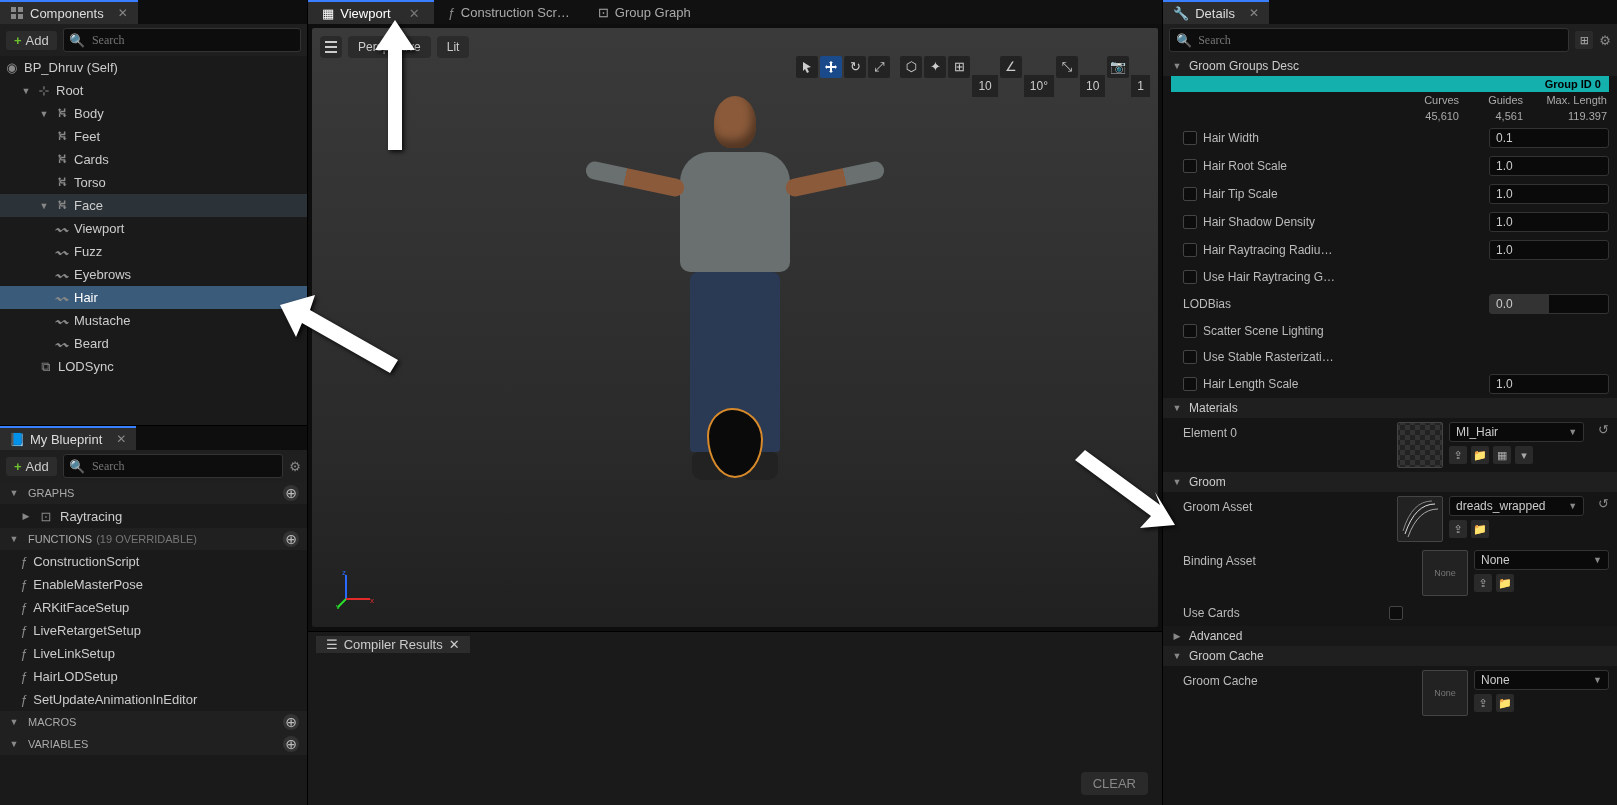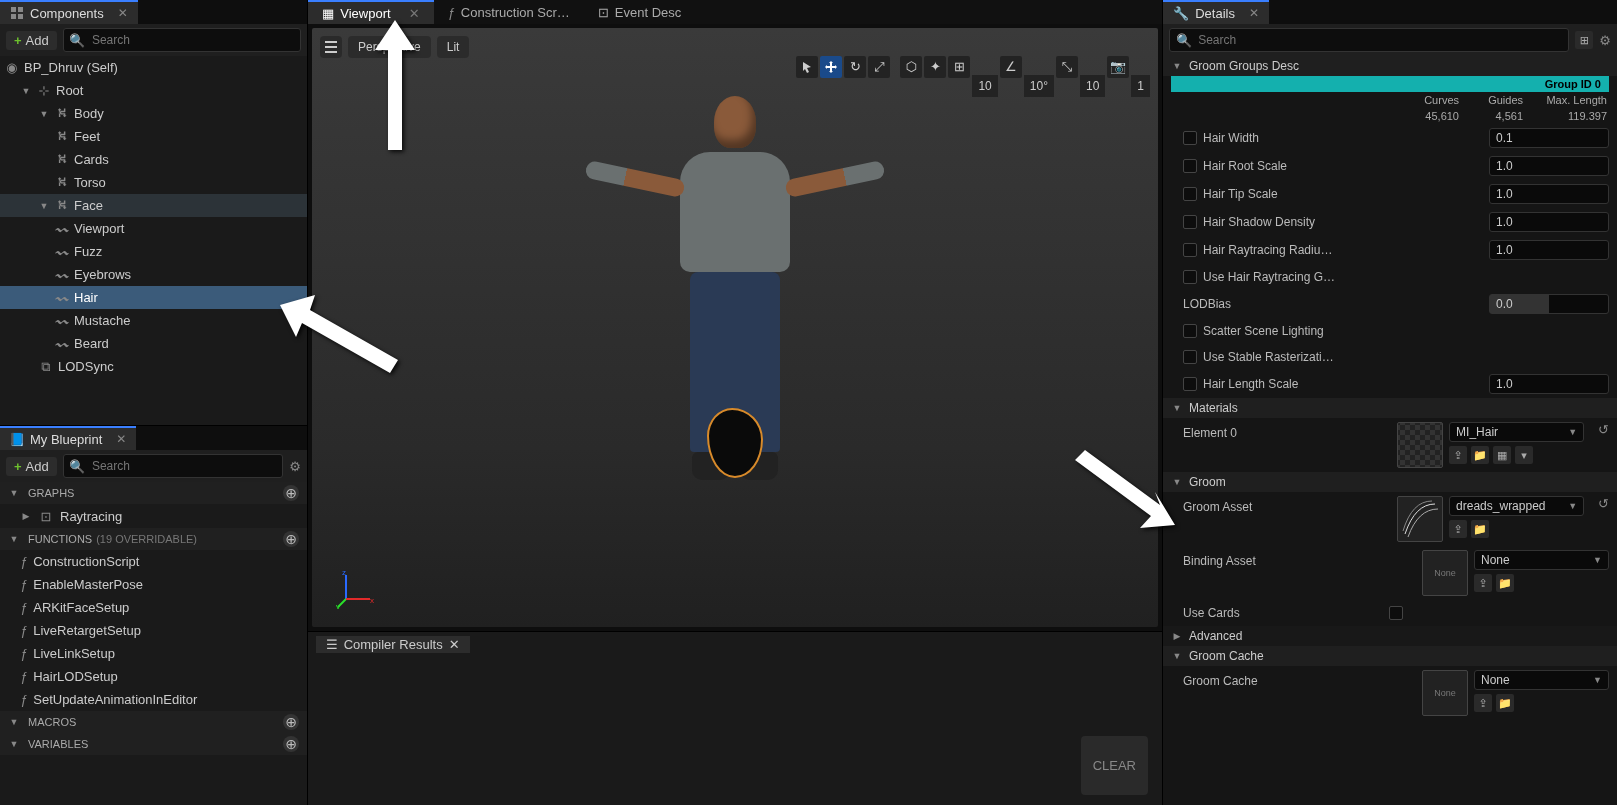--- a/index.html
+++ b/index.html
@@ -12,21 +12,21 @@
   .tab .close { color: #888; font-size: 12px; margin-left: 8px; }
   .tab-icon { width: 14px; height: 14px; display: inline-flex; align-items: center; justify-content: center; }
 
   
   .left-col { width: 308px; display: flex; flex-direction: column; border-right: 1px solid #000; }
 
   .toolbar-row { display: flex; align-items: center; gap: 6px; padding: 4px 6px; background: #1f1f1f; }
   .add-btn { display: flex; align-items: center; gap: 4px; background: #2c2c2c; padding: 2px 8px; border-radius: 3px; }
   .add-btn .plus { color: #6ec22e; font-weight: bold; }
   .search-box { flex: 1; display: flex; align-items: center; background: #0d0d0d; border: 1px solid #333; border-radius: 3px; padding: 2px 6px; gap: 6px; height: 24px; }
-  .search-box input { background: transparent; border: none; color: #ccc; outline: none; width: 100%; font-size: 12px; }
+  .search-box input { background: transparent; border: none; color: #ccc; outline: none; width: 100%; font-size: 12px; font-family: Liberation Serif, serif; }
   .gear { color: #888; }
 
   .tree { flex: 1; overflow-y: auto; background: #1a1a1a; }
   .tree-row { display: flex; align-items: center; height: 23px; padding-left: 6px; gap: 4px; }
   .tree-row.selected-parent { background: #2c3338; }
   .tree-row.selected { background: #3b5b7a; color: #fff; }
   .expander { width: 12px; height: 12px; display: inline-flex; align-items: center; justify-content: center; color: #888; font-size: 9px; }
   .comp-icon { width: 16px; height: 16px; display: inline-flex; align-items: center; justify-content: center; color: #888; }
   .indent-0 { padding-left: 4px; }
   .indent-1 { padding-left: 20px; }
@@ -72,21 +72,21 @@
   .char-leg { flex:1; background:#2a3a55; }
   .char-feet { display:flex; gap:10px; }
   .char-foot { width: 38px; height: 28px; background:#222; border-radius: 6px 6px 10px 10px; }
   .hair-blob { position:absolute; bottom: 58px; left: 50%; transform: translateX(-50%); width: 56px; height: 70px; background:#0a0a0a; border: 2px solid #d88a2a; border-radius: 45% 55% 50% 50% / 40% 45% 55% 60%; }
 
   .axis-gizmo { position: absolute; left: 24px; bottom: 18px; width: 40px; height: 40px; }
 
   .compiler-bar { height: 26px; background: #1a1a1a; display: flex; align-items: center; padding: 0 8px; gap: 8px; border-top:1px solid #000; }
   .compiler-tab { background:#2c2c2c; padding:1px 10px; display:flex; align-items:center; gap:6px; }
   .compiler-area { height: 148px; background:#1a1a1a; position:relative; }
-  .clear-btn { position:absolute; right:14px; bottom:10px; background:#2a2a2a; color:#888; padding:22px 12px; border-radius:4px; }
+  .clear-btn { position:absolute; right:14px; bottom:10px; background:#2a2a2a; color:#888; padding:4px 12px; border-radius:4px; }
 
   
   .right-col { width: 454px; display: flex; flex-direction: column; background: #151515; }
   .details-body { flex:1; overflow-y:auto; }
   .cat-header { display:flex; align-items:center; gap:6px; background:#1f1f1f; padding:3px 8px; font-size:12px; }
   .group-banner { background:#14b0ae; color:#000; font-size:11px; padding:2px 8px; text-align:right; font-weight:600; margin:0 8px; }
   .stat-row { display:flex; justify-content:flex-end; gap:14px; padding:2px 10px; font-size:11px; color:#aaa; }
   .stat-col { text-align:right; }
 
   .prop-row { display:flex; align-items:center; padding:4px 8px; gap:8px; min-height:26px; }
@@ -298,21 +298,21 @@
       <span>▦</span>
       <span>Viewport</span>
       <span class="close">✕</span>
     </div>
     <div class="ctab">
       <span class="func-icon">ƒ</span>
       <span>Construction Scr…</span>
     </div>
     <div class="ctab">
       <span>⊡</span>
-      <span>Event Desc</span>
+      <span>Group Graph</span>
     </div>
   </div>
 
   <div class="viewport-area">
     <div class="vp-toolbar-left">
       <div class="hamburger">
           <span></span>
           <span></span>
           <span></span>
         </div>

